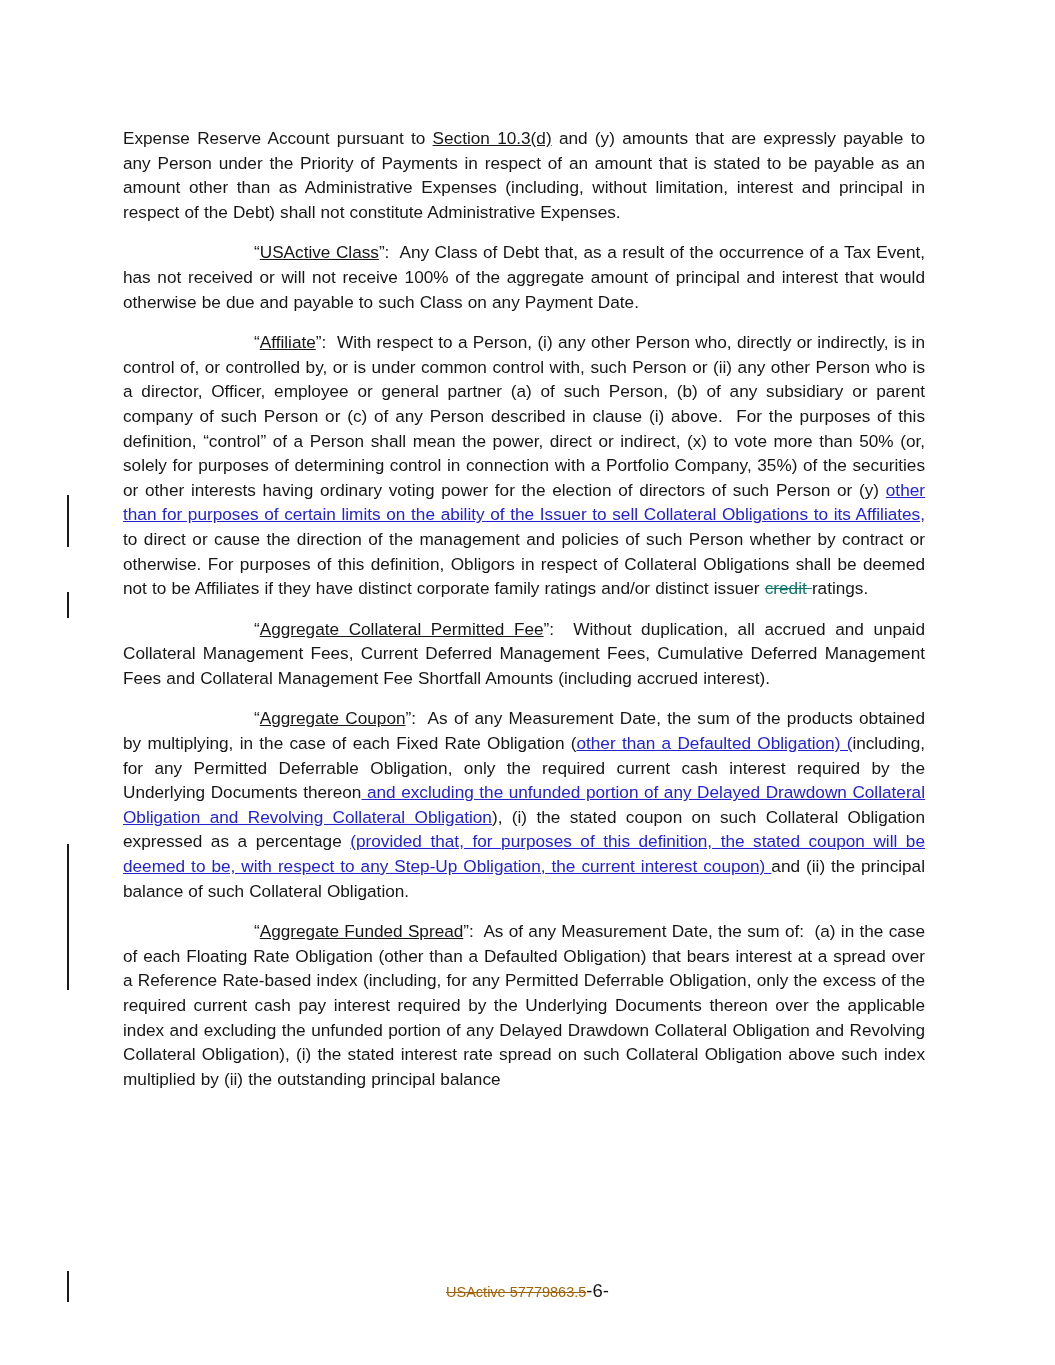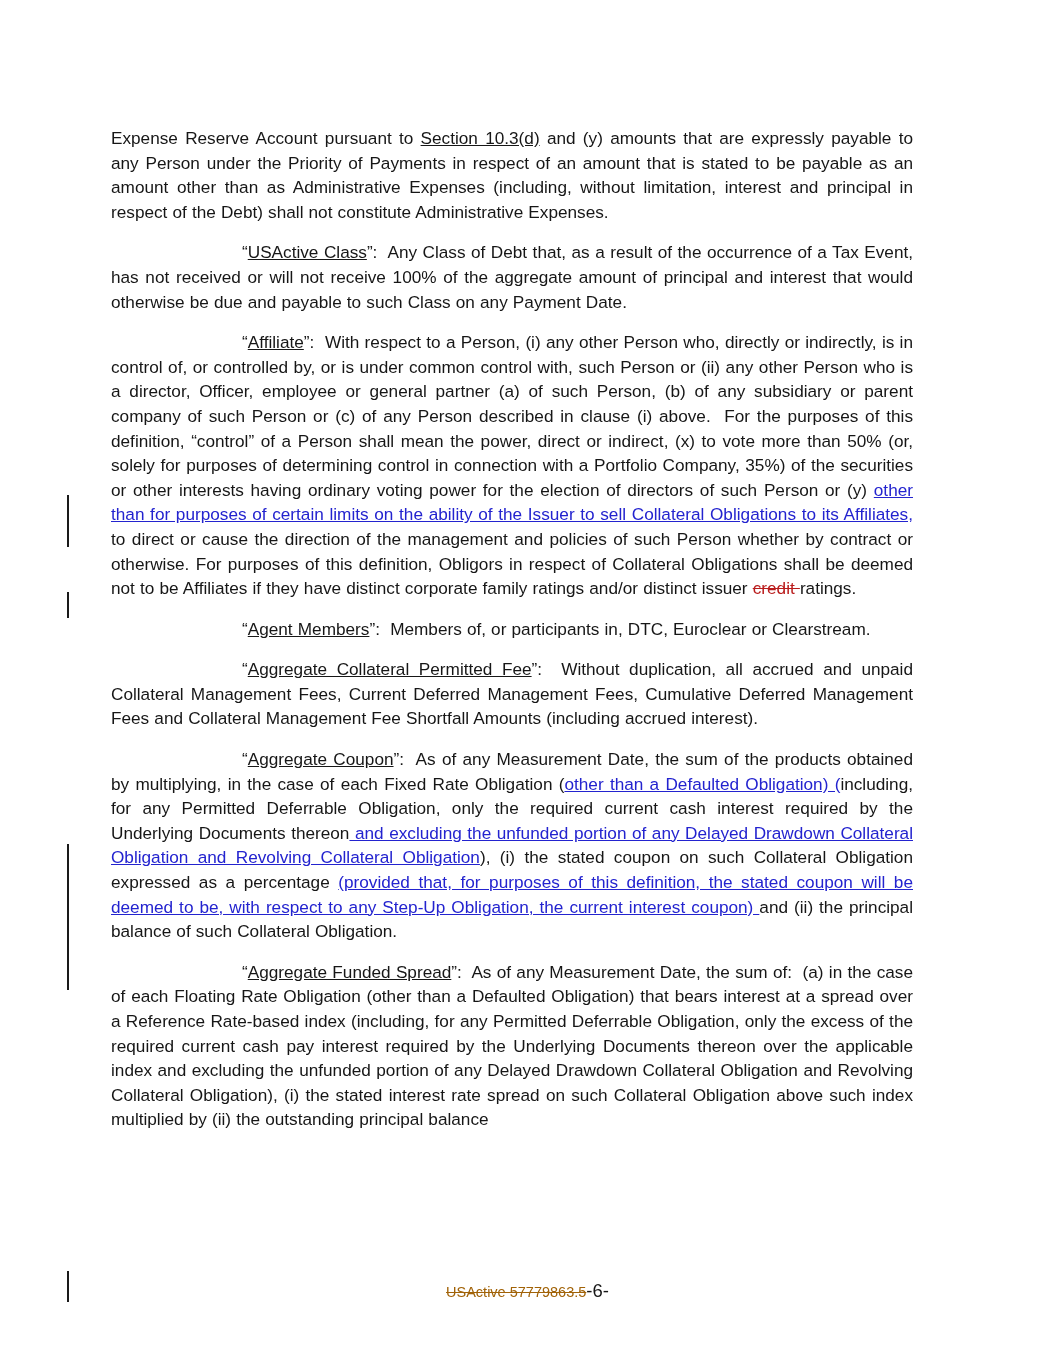--- a/index.html
+++ b/index.html
@@ -7,35 +7,35 @@
     position: relative;
     width: 1055px;
     height: 1365px;
     background: #ffffff;
     font-family: "Liberation Sans", sans-serif;
     color: #161616;
     overflow: hidden;
   }
   .content {
     position: absolute;
-    left: 111px;
+    left: 123px;
     top: 126px;
     width: 802px;
   }
   .content p {
     margin: 0 0 16px 0;
     font-size: 17.2px;
     line-height: 24.6px;
     text-align: justify;
     word-spacing: 0.02em;
   }
   .content p.indent { text-indent: 131px; }
   .u   { text-decoration: underline; }
   .ins { color: #2323cf; text-decoration: underline; }
-  .del { color: #b91c1c; text-decoration: line-through; }
+  .del { color: #0f766e; text-decoration: line-through; }
   .change-bar {
     position: absolute;
     left: 67px;
     width: 2px;
     background: #1a1a1a;
   }
   .footer {
     position: absolute;
     top: 1280px;
     left: 0;
@@ -60,21 +60,20 @@
 
   <div class="change-bar" style="top:495px; height:52px;"></div>
   <div class="change-bar" style="top:592px; height:26px;"></div>
   <div class="change-bar" style="top:844px; height:146px;"></div>
   <div class="change-bar" style="top:1271px; height:31px;"></div>
 
   <div class="content">
     <p><span>Expense Reserve Account pursuant to </span><span class="u">Section 10.3(d)</span><span> and (y) amounts that are expressly payable to any Person under the Priority of Payments in respect of an amount that is stated to be payable as an amount other than as Administrative Expenses (including, without limitation, interest and principal in respect of the Debt) shall not constitute Administrative Expenses.</span></p>
     <p class="indent"><span>“</span><span class="u">USActive Class</span><span>”:&nbsp; Any Class of Debt that, as a result of the occurrence of a Tax Event, has not received or will not receive 100% of the aggregate amount of principal and interest that would otherwise be due and payable to such Class on any Payment Date.</span></p>
     <p class="indent"><span>“</span><span class="u">Affiliate</span><span>”:&nbsp; With respect to a Person, (i)&nbsp;any other Person who, directly or indirectly, is in control of, or controlled by, or is under common control with, such Person or (ii)&nbsp;any other Person who is a director, Officer, employee or general partner (a)&nbsp;of such Person, (b)&nbsp;of any subsidiary or parent company of such Person or (c)&nbsp;of any Person described in clause (i) above.&nbsp; For the purposes of this definition, “control” of a Person shall mean the power, direct or indirect, (x)&nbsp;to vote more than 50% (or, solely for purposes of determining control in connection with a Portfolio Company, 35%) of the securities or other interests having ordinary voting power for the election of directors of such Person or (y) </span><span class="ins">other than for purposes of certain limits on the ability of the Issuer to sell Collateral Obligations to its Affiliates, </span><span>to direct or cause the direction of the management and policies of such Person whether by contract or otherwise. For purposes of this definition, Obligors in respect of Collateral Obligations shall be deemed not to be Affiliates if they have distinct corporate family ratings and/or distinct issuer </span><span class="del">credit </span><span>ratings.</span></p>
-    <p class="indent"><span>“</span><span class="u">Agent Members</span><span>”:&nbsp; Members of, or participants in, DTC, Euroclear or Clearstream.</span></p>
     <p class="indent"><span>“</span><span class="u">Aggregate Collateral Permitted Fee</span><span>”:&nbsp; Without duplication, all accrued and unpaid Collateral Management Fees, Current Deferred Management Fees, Cumulative Deferred Management Fees and Collateral Management Fee Shortfall Amounts (including accrued interest).</span></p>
     <p class="indent"><span>“</span><span class="u">Aggregate Coupon</span><span>”:&nbsp; As of any Measurement Date, the sum of the products obtained by multiplying, in the case of each Fixed Rate Obligation (</span><span class="ins">other than a Defaulted Obligation) (</span><span>including, for any Permitted Deferrable Obligation, only the required current cash interest required by the Underlying Documents thereon</span><span class="ins"> and excluding the unfunded portion of any Delayed Drawdown Collateral Obligation and Revolving Collateral Obligation</span><span>), (i)&nbsp;the stated coupon on such Collateral Obligation expressed as a percentage </span><span class="ins">(provided that, for purposes of this definition, the stated coupon will be deemed to be, with respect to any Step-Up Obligation, the current interest coupon) </span><span>and (ii)&nbsp;the principal balance of such Collateral Obligation.</span></p>
     <p class="indent"><span>“</span><span class="u">Aggregate Funded Spread</span><span>”:&nbsp; As of any Measurement Date, the sum of:&nbsp; (a) in the case of each Floating Rate Obligation (other than a Defaulted Obligation) that bears interest at a spread over a Reference Rate-based index (including, for any Permitted Deferrable Obligation, only the excess of the required current cash pay interest required by the Underlying Documents thereon over the applicable index and excluding the unfunded portion of any Delayed Drawdown Collateral Obligation and Revolving Collateral Obligation), (i)&nbsp;the stated interest rate spread on such Collateral Obligation above such index multiplied by (ii)&nbsp;the outstanding principal balance</span></p>
   </div>
 
   <div class="footer">
     <span class="doc-id">USActive 57779863.5</span><span class="pagenum">-6-</span>
   </div>
 
 </div>

